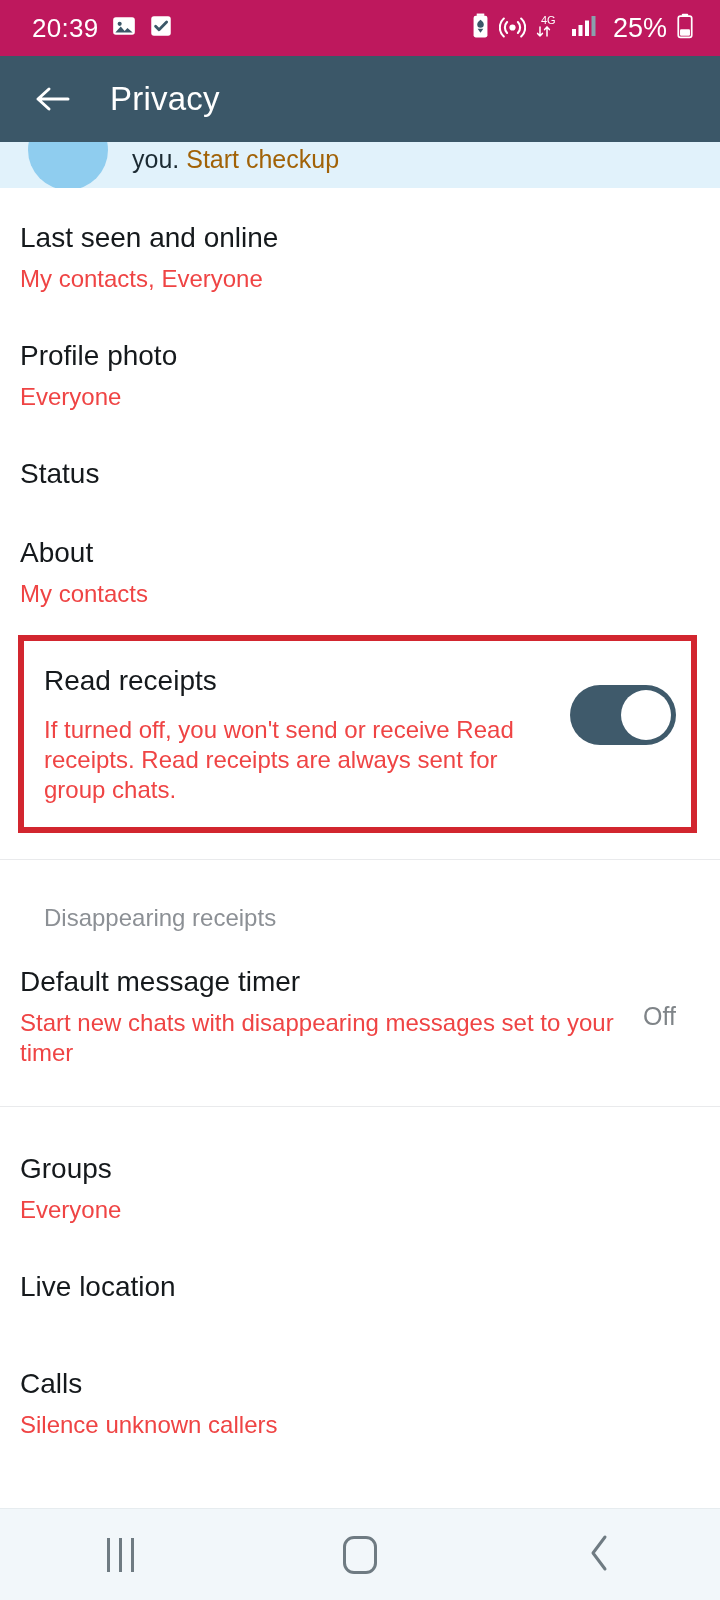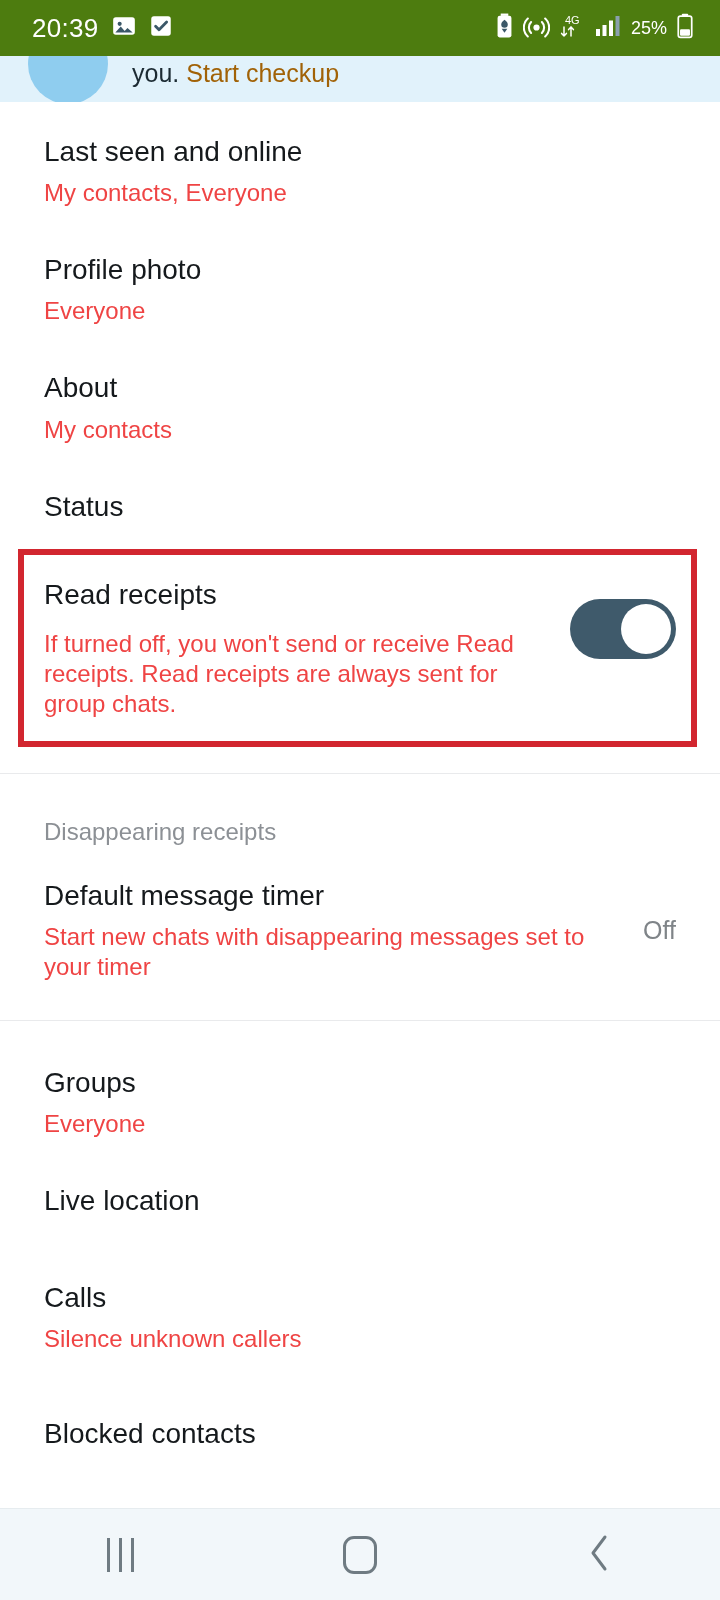--- a/index.html
+++ b/index.html
@@ -6,28 +6,28 @@
   html, body {
     width:720px; height:1600px;
     background:#ffffff;
     font-family:"Liberation Sans", sans-serif;
     overflow:hidden;
   }
   .phone { position:relative; width:720px; height:1600px; background:#fff; }
 
   
   .statusbar{
-    height:56px; background:#4d7c0f; color:#ffffff;
+    height:56px; background:#be185d; color:#ffffff;
     display:flex; align-items:center; justify-content:space-between;
     padding:0 26px 0 32px;
   }
   .sb-left{ display:flex; align-items:center; gap:12px; }
   .sb-time{ font-size:26px; letter-spacing:.3px; font-weight:400; }
   .sb-right{ display:flex; align-items:center; gap:9px; }
-  .sb-pct{ font-size:18px; margin-left:2px; }
+  .sb-pct{ font-size:27px; margin-left:8px; }
   .ic{ display:block; }
 
   
   .appbar{
     height:86px; background:#3b5768; color:#fff;
     display:flex; align-items:center; padding:0 30px;
   }
   .back-btn{ width:46px; height:46px; display:flex; align-items:center; justify-content:center; cursor:pointer; }
   .appbar-title{ font-size:33px; margin-left:34px; font-weight:400; letter-spacing:.2px; }
 
@@ -47,21 +47,21 @@
   }
   .banner-link{ color:#a16207; }
 
   
   .list{ background:#fff; }
   .section-header{
     font-size:24px; color:#8c9095; padding:44px 44px 0 44px;
   }
   .row{
     display:flex; align-items:flex-start; justify-content:space-between;
-    padding:34px 44px 12px 44px; cursor:pointer; position:relative;
+    padding:34px 44px 12px 20px; cursor:pointer; position:relative;
   }
   .row-main{ flex:1; min-width:0; }
   .row-title{ font-size:28px; color:#15191c; line-height:1.15; }
   .row-sub{ font-size:24px; color:#ef4444; margin-top:10px; line-height:1.25; }
   .row-value{ font-size:25px; color:#7f8488; margin-left:26px; padding-top:36px; white-space:nowrap; }
 
   .divider{ height:1px; background:#e9eaec; margin:26px 0 0 0; }
 
   
   .highlight-wrap{ position:relative; margin-top:14px;border-radius:21px; }
@@ -152,20 +152,28 @@
       <span class="ic">
         <svg width="18" height="26" viewBox="0 0 16 24">
             <rect x="5" y="0.6" width="6" height="2.2" rx="1" fill="#fff"></rect>
             <rect x="1.8" y="2.8" width="12.4" height="19.8" rx="2" fill="none" stroke="#fff" stroke-width="1.6"></rect>
             <rect x="3.4" y="15" width="9.2" height="6" rx="1" fill="#fff"></rect>
           </svg>
       </span>
     </div>
   </div>
 
+  <div class="appbar">
+    <div class="back-btn">
+      <svg width="38" height="30" viewBox="0 0 38 30">
+          <path d="M34 15H4M4 15l11-10M4 15l11 10" stroke="#fff" stroke-width="3" fill="none" stroke-linecap="round" stroke-linejoin="round"></path>
+        </svg>
+    </div>
+    <div class="appbar-title">Privacy</div>
+  </div>
 
   <div class="banner">
     <div class="banner-circle"></div>
     <div class="banner-text">
       <span>you. </span><span class="banner-link">Start checkup</span>
     </div>
   </div>
 
   <div class="list">
 
@@ -179,28 +187,28 @@
 
     <div class="row">
       <div class="row-main">
         <div class="row-title">Profile photo</div>
         <div class="row-sub">Everyone</div>
       </div>
     </div>
 
     <div class="row">
       <div class="row-main">
+        <div class="row-title">Status</div>
+      </div>
+    </div>
+
+    <div class="row">
+      <div class="row-main">
         <div class="row-title">About</div>
         <div class="row-sub">My contacts</div>
-      </div>
-    </div>
-
-    <div class="row">
-      <div class="row-main">
-        <div class="row-title">Status</div>
       </div>
     </div>
 
     <div class="highlight-wrap">
       <div class="row row-readreceipts">
         <div class="row-main">
           <div class="row-title">Read receipts</div>
           <div class="row-sub">If turned off, you won't send or receive Read receipts. Read receipts are always sent for group chats.</div>
         </div>
         <div class="toggle">

